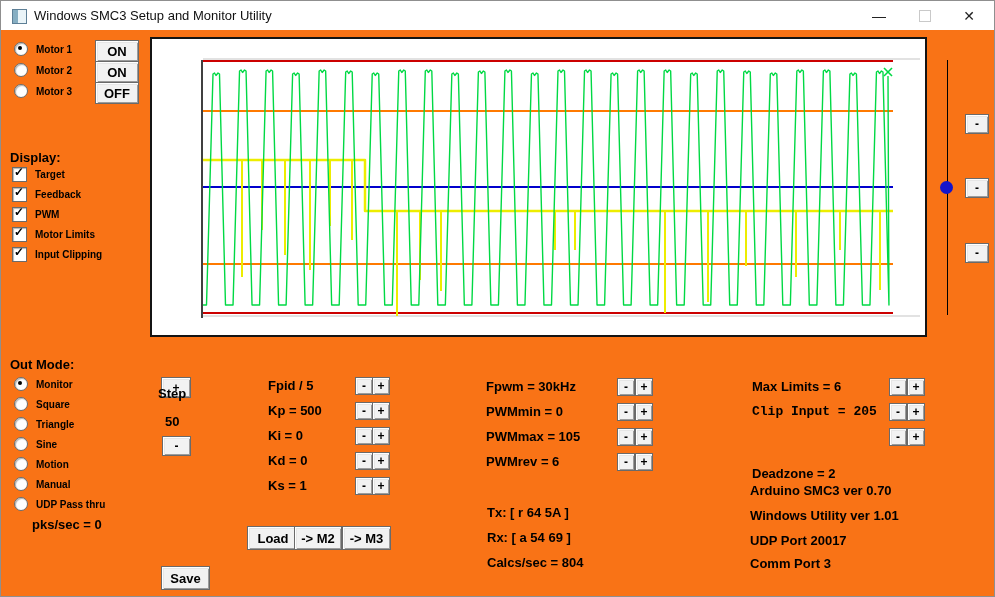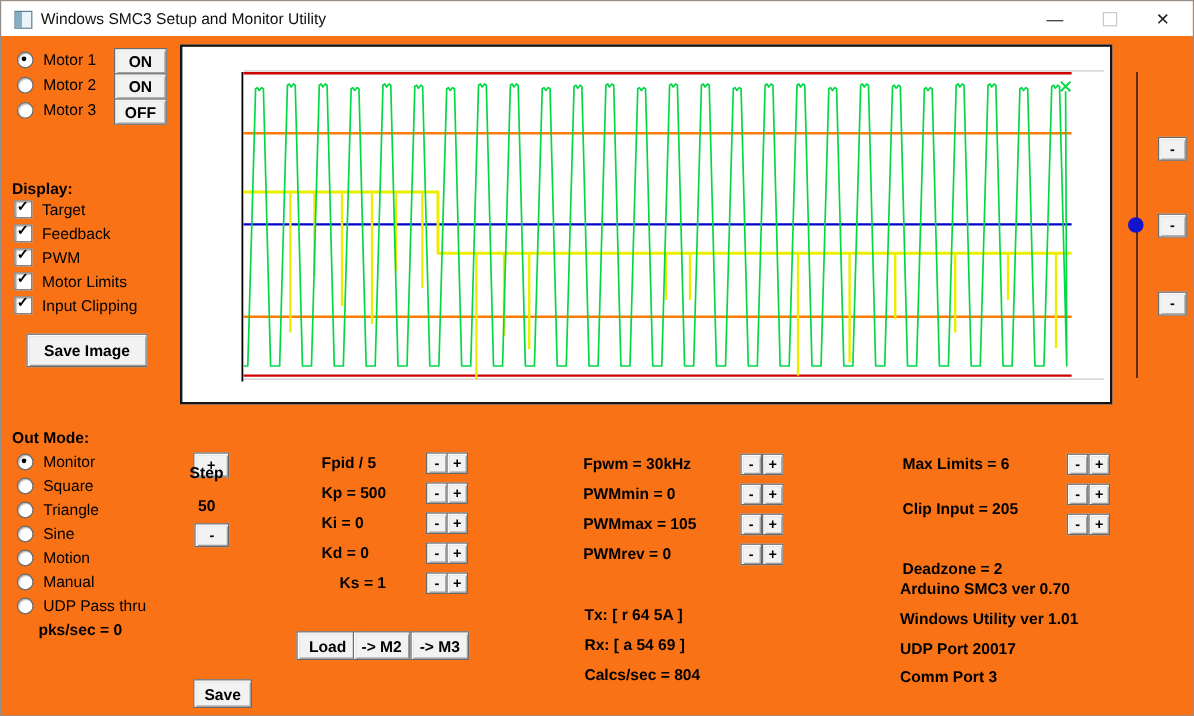--- a/index.html
+++ b/index.html
@@ -16,21 +16,21 @@
 
   .lbl{position:absolute;font-size:13px;font-weight:700;color:#000;white-space:nowrap;}
   .btn{position:absolute;display:flex;align-items:center;justify-content:center;
        font-family:"Liberation Sans",sans-serif;font-weight:700;font-size:13px;color:#000;
        background:#f2f2f2;border:1px solid #6a6a6a;
        box-shadow:inset 1px 1px 0 #ffffff,inset 2px 2px 0 #e6e6e6,inset -1px -1px 0 #9c9c9c;
        cursor:default;white-space:nowrap;}
   .sbtn{font-size:12px;}
 
   .row{position:absolute;display:flex;align-items:center;gap:8px;}
-  .row .txt{font-size:13px;font-weight:400;color:#000;white-space:nowrap;}
+  .row .txt{font-size:10px;font-weight:700;color:#000;white-space:nowrap;}
   .radio{width:12px;height:12px;border-radius:50%;background:#fff;border:1px solid #6b6b6b;
          box-shadow:inset 1px 1px 1px #b5b5b5;position:relative;flex:0 0 auto;}
   .radio .dot{display:none;position:absolute;left:3px;top:3px;width:4px;height:4px;border-radius:50%;background:#000;}
   .radio.on .dot{display:block;}
   .box{width:13px;height:13px;background:#fff;border:1px solid #6b6b6b;
        box-shadow:inset 1px 1px 1px #b5b5b5;position:relative;flex:0 0 auto;}
   .box .mark{display:none;position:absolute;left:1px;top:-3px;font-size:12px;font-weight:700;color:#000;}
   .box.on .mark{display:block;}
 
   .graph{position:absolute;left:150px;top:37px;width:773px;height:296px;background:#ffffff;
@@ -101,21 +101,20 @@
         <span class="mark">✓</span>
       </span>
     <span class="txt">Motor Limits</span>
   </div>
   <div class="row" style="left:12px;top:247px;">
     <span class="box on">
         <span class="mark">✓</span>
       </span>
     <span class="txt">Input Clipping</span>
   </div>
-  <div class="btn" style="left:22px;top:278px;width:99px;height:26px;">Save Image</div>
 
   <div class="graph">
     <svg id="scope-svg" width="773" height="296" viewBox="0 0 773 296">
         <line x1="51" y1="20" x2="768" y2="20" stroke="#d9d9d9" stroke-width="1.5"></line>
         <line x1="51" y1="277" x2="768" y2="277" stroke="#d9d9d9" stroke-width="1.5"></line>
         <line x1="51" y1="22" x2="741" y2="22" stroke="#cc0000" stroke-width="2"></line>
         <line x1="51" y1="72" x2="741" y2="72" stroke="#ff7a00" stroke-width="2"></line>
         <line x1="51" y1="148" x2="741" y2="148" stroke="#0000cc" stroke-width="2"></line>
         <line x1="51" y1="225" x2="741" y2="225" stroke="#ff7a00" stroke-width="2"></line>
         <line x1="51" y1="274" x2="741" y2="274" stroke="#cc0000" stroke-width="2"></line>
@@ -193,41 +192,41 @@
   <div class="btn sbtn" style="left:372px;top:377px;width:16px;height:16px;">+</div>
   <div class="lbl" style="left:268px;top:403px;">Kp = 500</div>
   <div class="btn sbtn" style="left:355px;top:402px;width:16px;height:16px;">-</div>
   <div class="btn sbtn" style="left:372px;top:402px;width:16px;height:16px;">+</div>
   <div class="lbl" style="left:268px;top:428px;">Ki = 0</div>
   <div class="btn sbtn" style="left:355px;top:427px;width:16px;height:16px;">-</div>
   <div class="btn sbtn" style="left:372px;top:427px;width:16px;height:16px;">+</div>
   <div class="lbl" style="left:268px;top:453px;">Kd = 0</div>
   <div class="btn sbtn" style="left:355px;top:452px;width:16px;height:16px;">-</div>
   <div class="btn sbtn" style="left:372px;top:452px;width:16px;height:16px;">+</div>
-  <div class="lbl" style="left:283px;top:478px;">Ks = 1</div>
+  <div class="lbl" style="left:268px;top:478px;">Ks = 1</div>
   <div class="btn sbtn" style="left:355px;top:477px;width:16px;height:16px;">-</div>
   <div class="btn sbtn" style="left:372px;top:477px;width:16px;height:16px;">+</div>
 
   <div class="lbl" style="left:486px;top:379px;">Fpwm = 30kHz</div>
   <div class="btn sbtn" style="left:617px;top:378px;width:16px;height:16px;">-</div>
   <div class="btn sbtn" style="left:635px;top:378px;width:16px;height:16px;">+</div>
   <div class="lbl" style="left:486px;top:404px;">PWMmin = 0</div>
   <div class="btn sbtn" style="left:617px;top:403px;width:16px;height:16px;">-</div>
   <div class="btn sbtn" style="left:635px;top:403px;width:16px;height:16px;">+</div>
   <div class="lbl" style="left:486px;top:429px;">PWMmax = 105</div>
   <div class="btn sbtn" style="left:617px;top:428px;width:16px;height:16px;">-</div>
   <div class="btn sbtn" style="left:635px;top:428px;width:16px;height:16px;">+</div>
-  <div class="lbl" style="left:486px;top:454px;">PWMrev = 0</div>
+  <div class="lbl" style="left:486px;top:454px;">PWMrev = 6</div>
   <div class="btn sbtn" style="left:617px;top:453px;width:16px;height:16px;">-</div>
   <div class="btn sbtn" style="left:635px;top:453px;width:16px;height:16px;">+</div>
 
   <div class="lbl" style="left:752px;top:379px;">Max Limits = 6</div>
   <div class="btn sbtn" style="left:889px;top:378px;width:16px;height:16px;">-</div>
   <div class="btn sbtn" style="left:907px;top:378px;width:16px;height:16px;">+</div>
-  <div class="lbl" style="left:752px;top:416px;">Clip Input = 205</div>
+  <div class="lbl" style="left:752px;top:404px;font-family:Liberation Mono, monospace;">Clip Input = 205</div>
   <div class="btn sbtn" style="left:889px;top:403px;width:16px;height:16px;">-</div>
   <div class="btn sbtn" style="left:907px;top:403px;width:16px;height:16px;">+</div>
   <div class="lbl" style="left:752px;top:450px;margin-top:16px;">Deadzone = 2</div>
   <div class="btn sbtn" style="left:889px;top:428px;width:16px;height:16px;">-</div>
   <div class="btn sbtn" style="left:907px;top:428px;width:16px;height:16px;">+</div>
 
   <div class="lbl" style="left:487px;top:505px;">Tx: [ r 64 5A ]</div>
   <div class="lbl" style="left:487px;top:530px;">Rx: [ a 54 69 ]</div>
   <div class="lbl" style="left:487px;top:555px;">Calcs/sec = 804</div>
 

